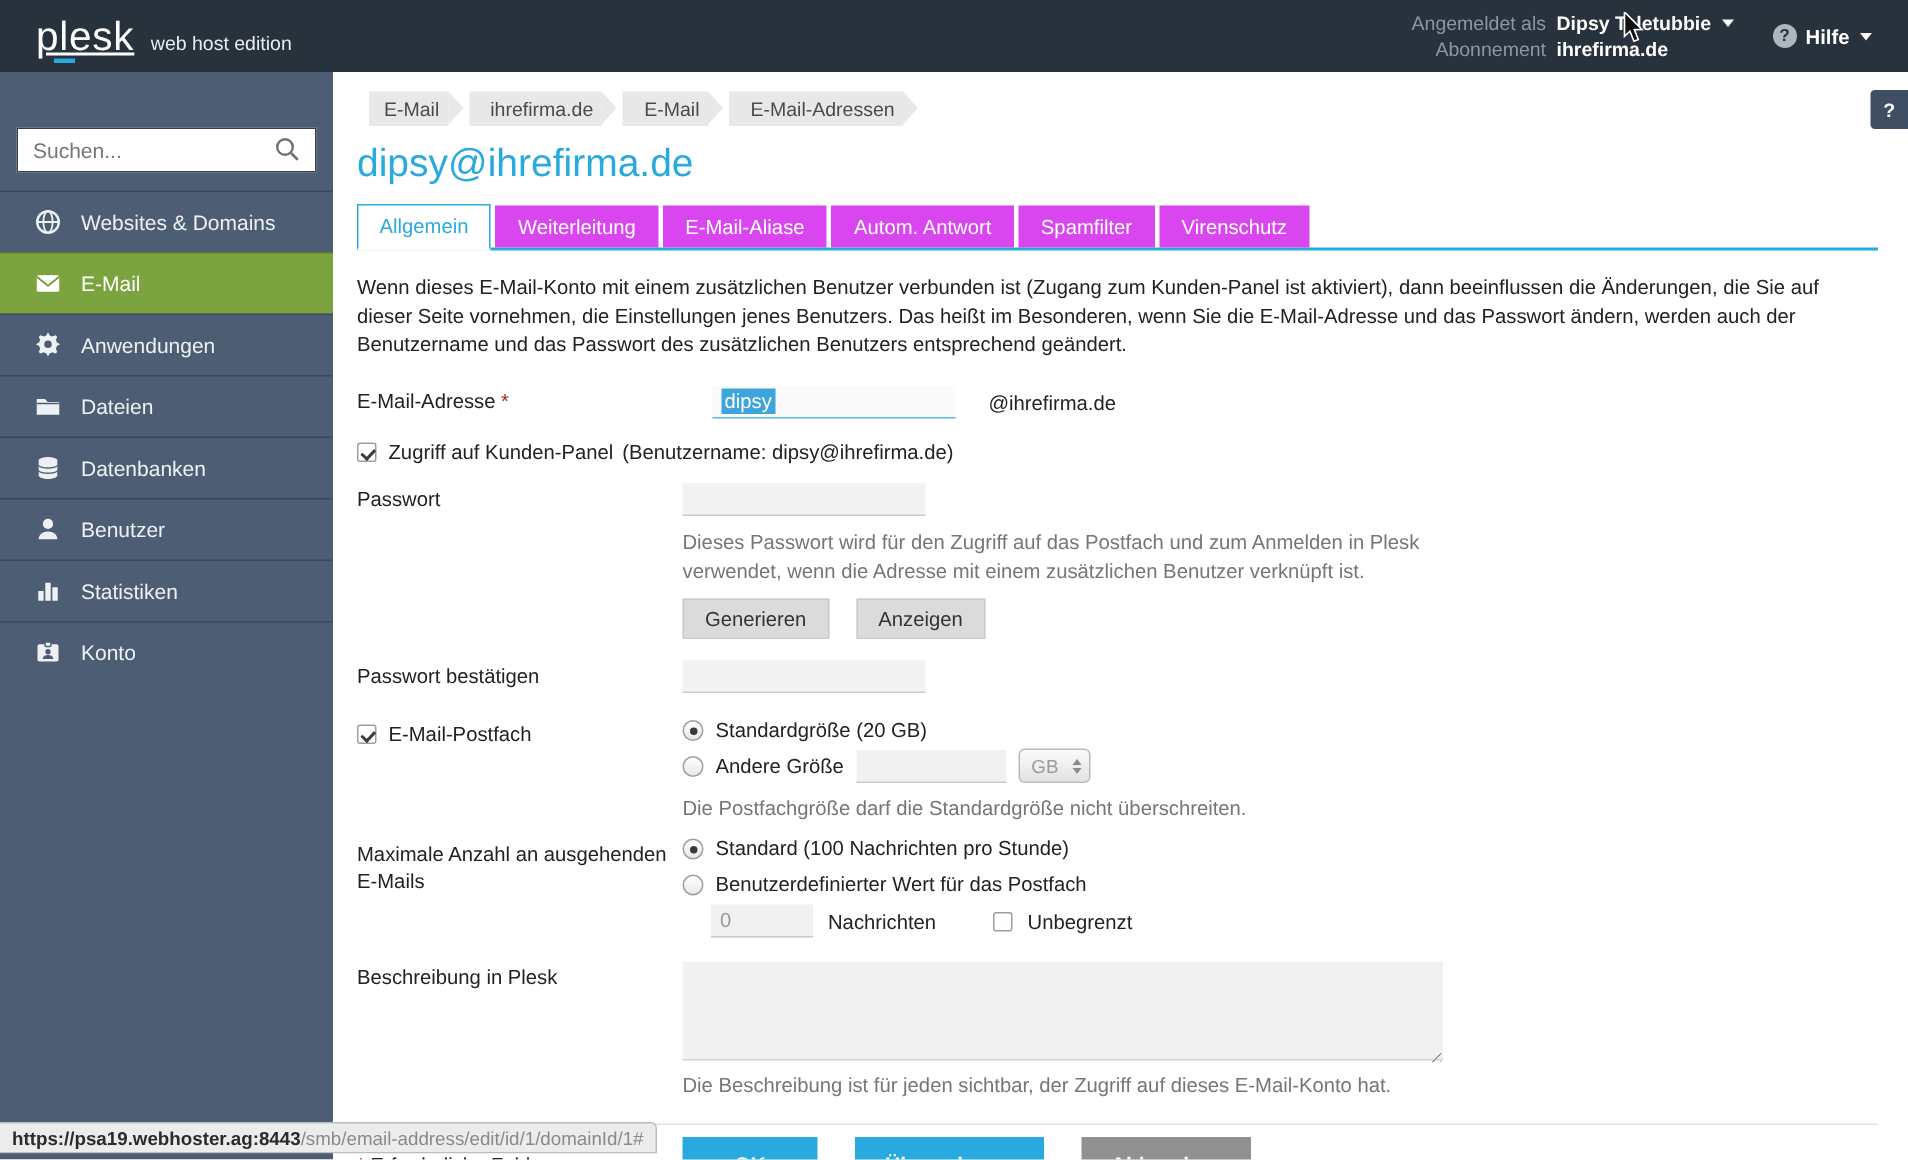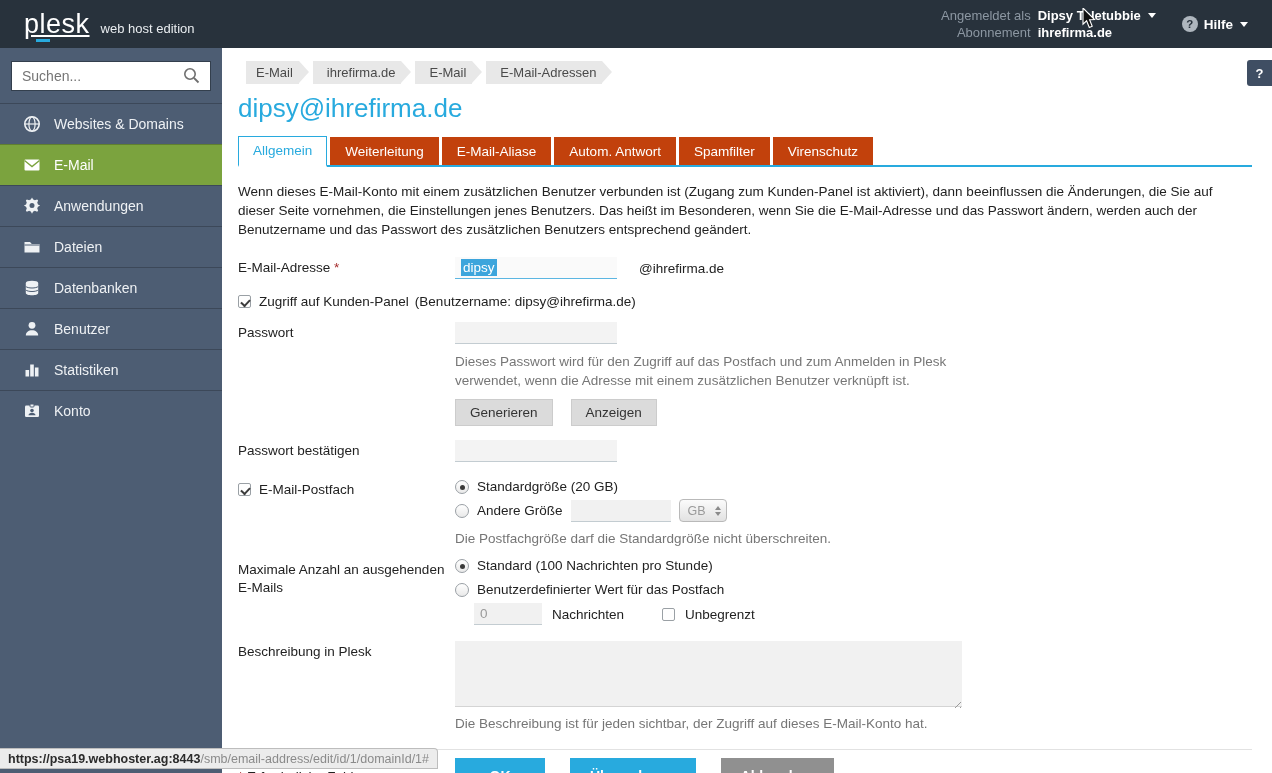--- a/index.html
+++ b/index.html
@@ -20,21 +20,21 @@
   .acct { display:grid; grid-template-columns:auto auto; column-gap:7px; row-gap:2px; font-size:13px; }
   .acct-label { color:#8c97a2; text-align:right; }
   .acct-value { color:#fff; font-weight:700; display:flex; align-items:center; }
   .help-group { display:flex; align-items:center; color:#fff; font-size:13.5px; font-weight:700; }
   .qmark { width:16px; height:16px; border-radius:50%; background:#aeb6be; color:#28323c;
     font-size:11.5px; font-weight:700; display:inline-flex; align-items:center; justify-content:center; margin-right:6px; }
   .caret { width:0; height:0; border-left:4px solid transparent; border-right:4px solid transparent;
     border-top:5px solid #fff; display:inline-block; margin-left:7px; }
   
   .sidebar { position:absolute; top:48px; left:0; bottom:0; width:222px; background:#4d5d73; }
-  .search-wrap { padding:13px 11px 12px 11px; position:relative; }
+  .search-wrap { padding:13px 11px 12px 11px; position:relative;margin-top:24px; }
   .search-input { width:100%; height:30px; border:1px solid #333f4d; background:#fff;
     padding:0 32px 0 10px; font-size:14px; color:#444; font-family:inherit; outline:none; }
   .search-icon { position:absolute; right:22px; top:19px; }
   .nav-item { height:41px; display:flex; align-items:center; padding-left:23px;
     color:#eef1f4; font-size:14px; border-top:1px solid rgba(0,0,0,.22); cursor:pointer; }
   .nav-item .nicon { width:18px; height:18px; margin-right:13px; flex:0 0 18px; }
   .nav-item.active { background:#7ba33e; color:#fff; }
   
   .content { position:absolute; top:48px; left:222px; right:0; bottom:0; background:#fff;
     padding:13px 20px 0 16px; }
@@ -44,21 +44,21 @@
   .breadcrumb { display:flex; margin-left:8px; }
   .crumb { background:#e8e8e8; color:#4a4a4a; font-size:13px; line-height:17px;
     padding:3px 6px 3px 14px; position:relative; margin-right:14px; cursor:pointer; }
   .crumb::after { content:""; position:absolute; right:-10px; top:0; z-index:2;
     border-top:11.5px solid transparent; border-bottom:11.5px solid transparent; border-left:10px solid #e8e8e8; }
   .crumb::before { content:""; position:absolute; right:-13px; top:0; z-index:1;
     border-top:11.5px solid transparent; border-bottom:11.5px solid transparent; border-left:10px solid #fff; }
   .crumb:first-child { padding-left:10px; }
   .page-title { color:#28aade; font-size:26px; font-weight:400; margin:9px 0 12px 0; }
   .tabbar { display:flex; align-items:flex-end; border-bottom:2px solid #28aade; }
-  .tab { background:#c2410c; color:#fff; font-size:13.5px; padding:7px 15px 6px 15px;
+  .tab { background:#d946ef; color:#fff; font-size:13.5px; padding:7px 15px 6px 15px;
     margin-right:3px; cursor:pointer; }
   .tab.active { background:#fff; color:#28aade; border:1px solid #28aade; border-bottom:2px solid #fff;
     margin-bottom:-2px; padding:6px 14px 7px 14px; }
   .intro { margin-top:15px; line-height:19px; color:#222; max-width:1014px; }
   
   .form { margin-top:18px; }
   .form-row { display:flex; align-items:flex-start; }
   .flabel { width:217px; flex:0 0 217px; padding-top:3px; }
   .fctrl { flex:1; }
   .req { color:#a52b2b; }
@@ -223,21 +223,21 @@
     <span class="tab">E-Mail-Aliase</span>
     <span class="tab">Autom. Antwort</span>
     <span class="tab">Spamfilter</span>
     <span class="tab">Virenschutz</span>
   </div>
 
   <p class="intro">Wenn dieses E-Mail-Konto mit einem zusätzlichen Benutzer verbunden ist (Zugang zum Kunden-Panel ist aktiviert), dann beeinflussen die Änderungen, die Sie auf dieser Seite vornehmen, die Einstellungen jenes Benutzers. Das heißt im Besonderen, wenn Sie die E-Mail-Adresse und das Passwort ändern, werden auch der Benutzername und das Passwort des zusätzlichen Benutzers entsprechend geändert.</p>
 
   <div class="form">
 
-    <div class="form-row" style="margin-bottom:15px;">
+    <div class="form-row" style="margin-bottom:15px;gap:20px;">
       <div class="flabel">
         <span>E-Mail-Adresse</span>
         <span class="req">*</span>
       </div>
       <div class="fctrl inline">
         <span class="input input-live" style="width:162px;">
             <span class="sel-text">dipsy</span>
           </span>
         <span class="gap6"></span>
         <span>@ihrefirma.de</span>

